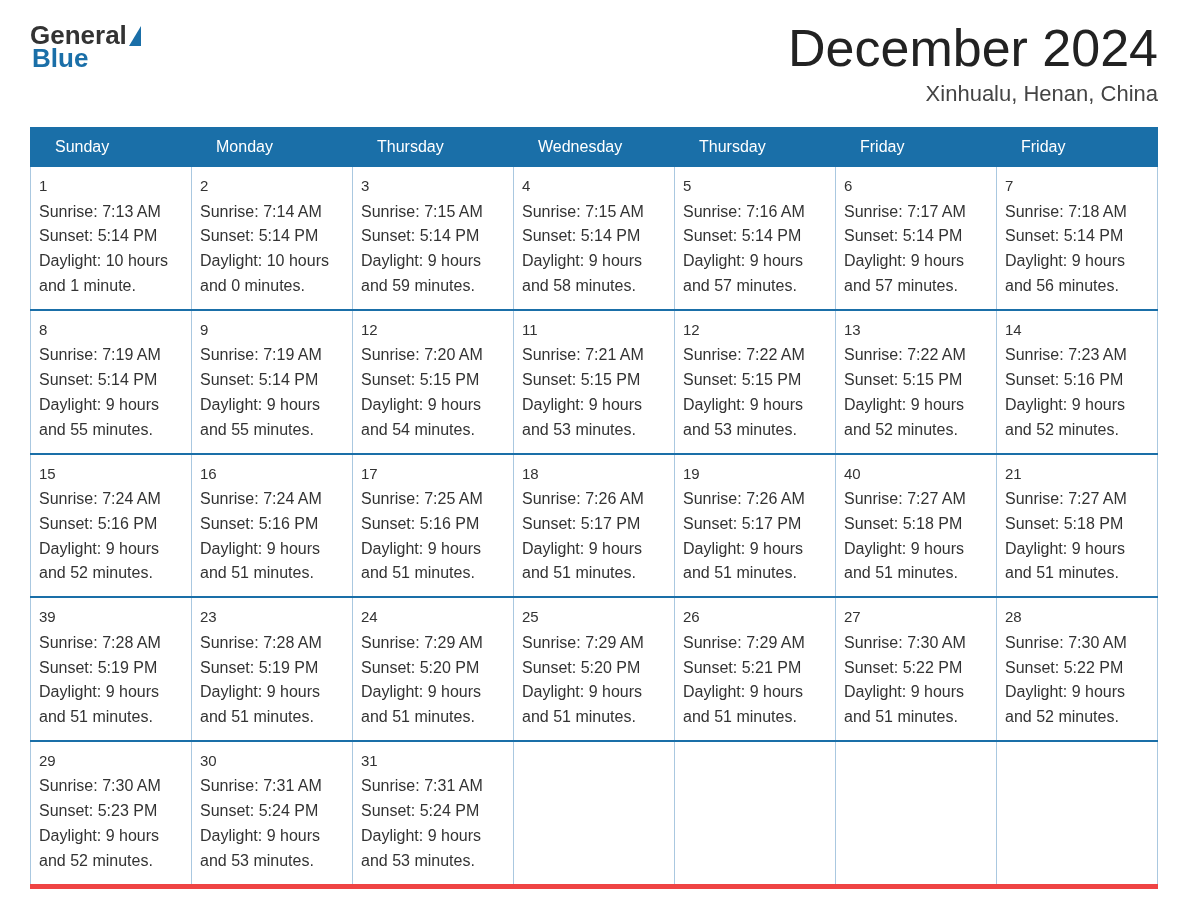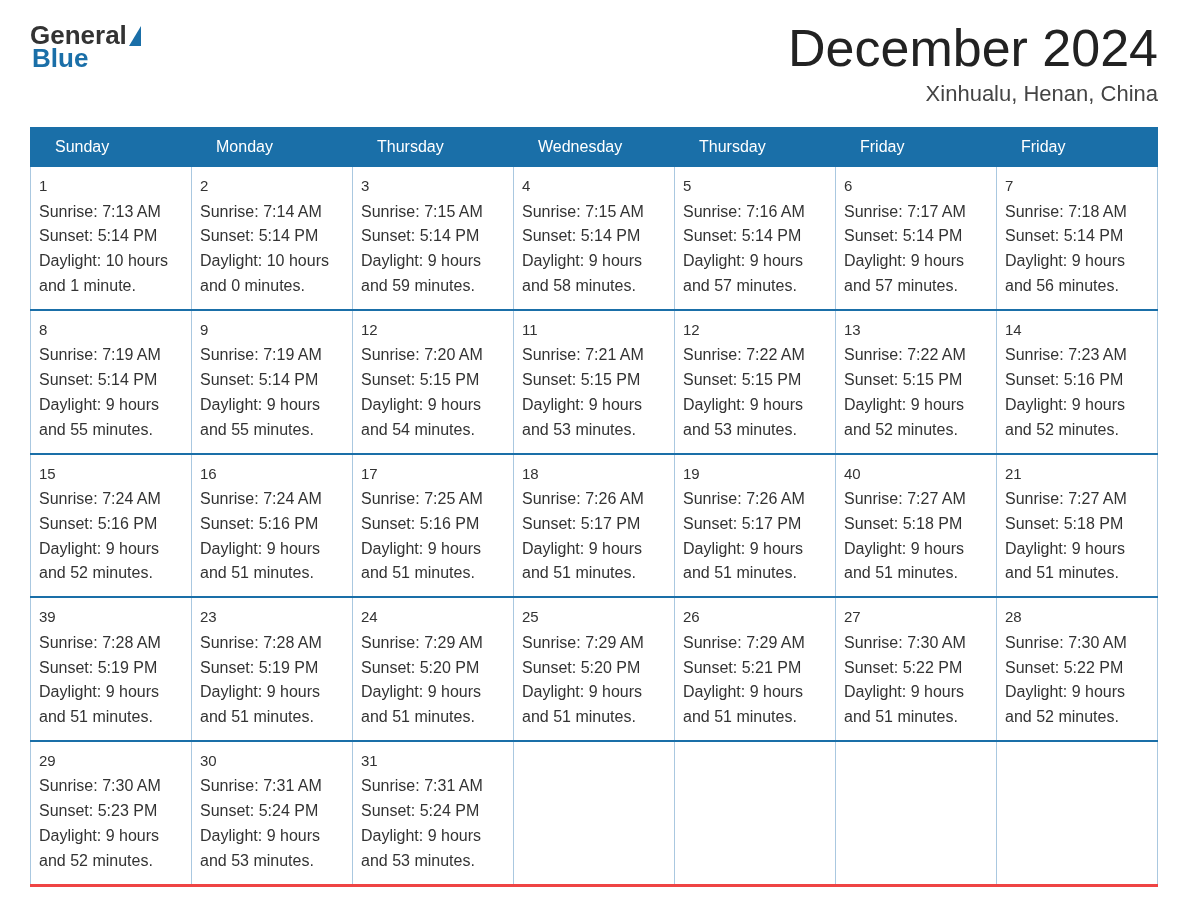--- a/index.html
+++ b/index.html
@@ -75,21 +75,21 @@
     .calendar td {
       vertical-align: top;
       padding: 8px 8px 10px 8px;
       border: 1px solid #aac8e0;
       font-size: 13px;
       color: #333;
       line-height: 1.5;
       background: #fff;
     }
     .calendar tr:last-child td {
-      border-bottom: 3px solid #ef4444;
+      border-bottom: 5px solid #ef4444;
     }
     .day-number {
       font-size: 15px;
       font-weight: normal;
       display: block;
       margin-bottom: 2px;
     }
     .day-info {
       font-size: 16px;
       color: #333;

